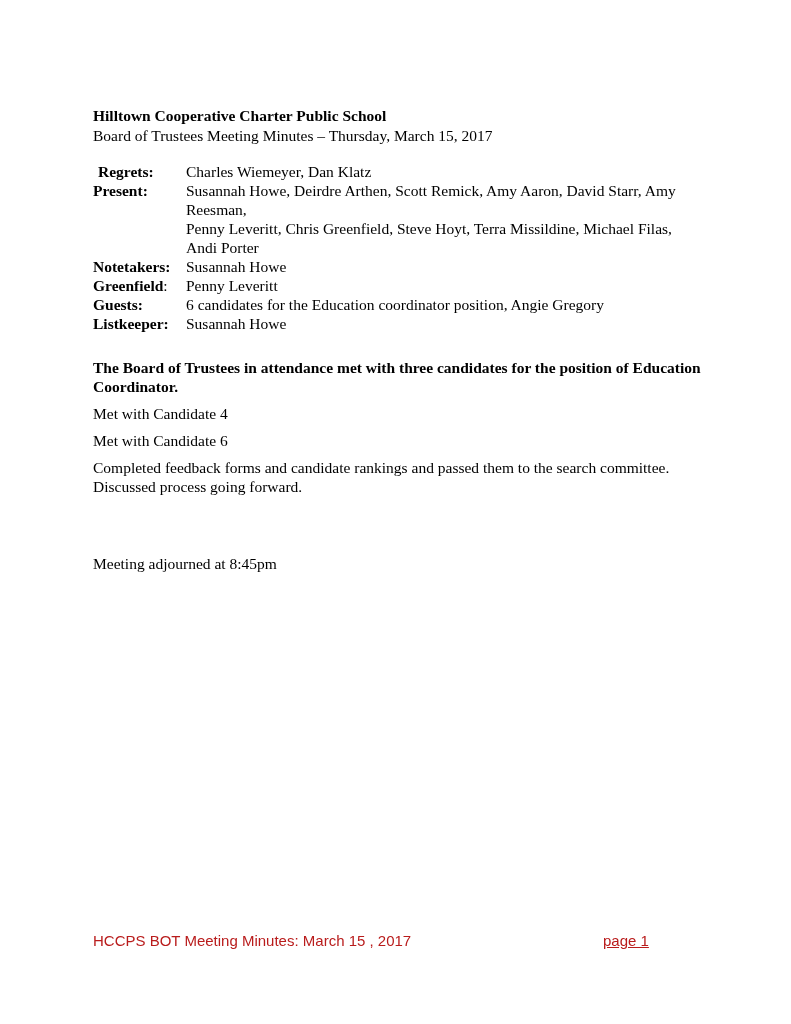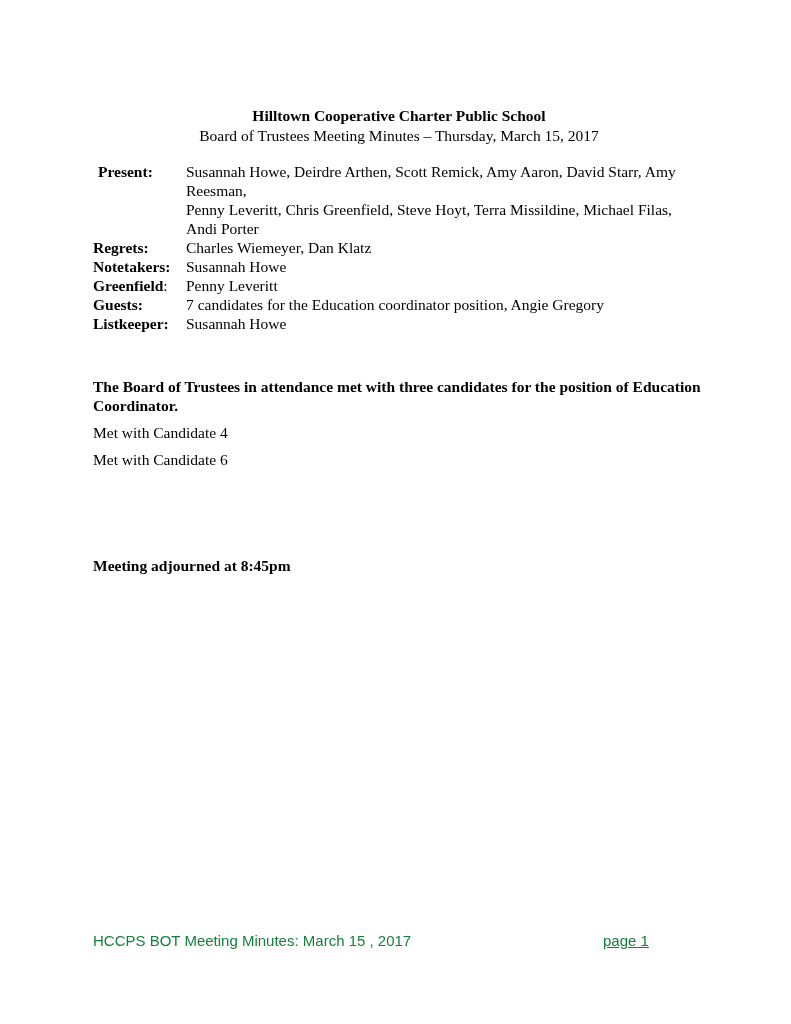--- a/index.html
+++ b/index.html
@@ -17,21 +17,21 @@
     font-size: 15.5px;
     overflow: hidden;
   }
   .content {
     position: absolute;
     left: 93px;
     right: 86px;
     top: 106px;
   }
   .doc-header {
-    text-align: center;
+    text-align: left;
     line-height: 20px;
   }
   .doc-title {
     font-weight: bold;
   }
   .attendees {
     margin-top: 16px;
   }
   .att-row {
     display: flex;
@@ -46,43 +46,43 @@
     box-sizing: border-box;
   }
   .att-label .lbl-bold {
     font-weight: bold;
   }
   .att-value {
     flex: 1;
     white-space: pre-line;
   }
   .body-block {
-    margin-top: 44px;
+    margin-top: 25px;
   }
   .para {
     margin: 0 0 8px 0;
     line-height: 19px;
   }
   .para.bold {
     font-weight: bold;
   }
   .adjourned {
-    margin-top: 87px;
-    font-weight: bold;
+    margin-top: 58px;
+    font-weight: normal;
     line-height: 19px;
   }
   .footer {
     position: absolute;
     left: 0;
     right: 0;
     top: 931px;
     height: 20px;
     font-family: "Liberation Sans", sans-serif;
     font-size: 15px;
-    color: #15803d;
+    color: #b91c1c;
     line-height: 20px;
   }
   .footer-left {
     position: absolute;
     left: 93px;
   }
   .footer-page {
     position: absolute;
     left: 603px;
     text-decoration: underline;
@@ -94,50 +94,51 @@
 <div class="page">
   <div class="content">
 
     <div class="doc-header">
       <div class="doc-title">Hilltown Cooperative Charter Public School</div>
       <div class="doc-subtitle">Board of Trustees Meeting Minutes – Thursday, March 15, 2017</div>
     </div>
 
     <div class="attendees">
         <div class="att-row">
+          <span class="att-label"><span class="lbl-bold">Regrets:</span></span>
+          <span class="att-value">Charles Wiemeyer, Dan Klatz</span>
+        </div>
+        <div class="att-row">
           <span class="att-label"><span class="lbl-bold">Present:</span></span>
           <span class="att-value">Susannah Howe, Deirdre Arthen, Scott Remick, Amy Aaron, David Starr, Amy Reesman,
 Penny Leveritt, Chris Greenfield, Steve Hoyt, Terra Missildine, Michael Filas, Andi Porter</span>
-        </div>
-        <div class="att-row">
-          <span class="att-label"><span class="lbl-bold">Regrets:</span></span>
-          <span class="att-value">Charles Wiemeyer, Dan Klatz</span>
         </div>
         <div class="att-row">
           <span class="att-label"><span class="lbl-bold">Notetakers:</span></span>
           <span class="att-value">Susannah Howe</span>
         </div>
         <div class="att-row">
           <span class="att-label"><span class="lbl-bold">Greenfield</span>:</span>
           <span class="att-value">Penny Leveritt</span>
         </div>
         <div class="att-row">
           <span class="att-label"><span class="lbl-bold">Guests:</span></span>
-          <span class="att-value">7 candidates for the Education coordinator position, Angie Gregory</span>
+          <span class="att-value">6 candidates for the Education coordinator position, Angie Gregory</span>
         </div>
         <div class="att-row">
           <span class="att-label"><span class="lbl-bold">Listkeeper:</span></span>
           <span class="att-value">Susannah Howe</span>
         </div>
       </div>
 
     <div class="body-block">
         <p class="para bold">The Board of Trustees in attendance met with three candidates for the position of Education Coordinator.</p>
         <p class="para">Met with Candidate 4</p>
         <p class="para">Met with Candidate 6</p>
+        <p class="para">Completed feedback forms and candidate rankings and passed them to the search committee. Discussed process going forward.</p>
       </div>
 
     <div class="adjourned">Meeting adjourned at 8:45pm</div>
 
   </div>
 
   <div class="footer">
     <span class="footer-left">HCCPS BOT Meeting Minutes: March 15 , 2017</span>
     <span class="footer-page">page 1</span>
   </div>

